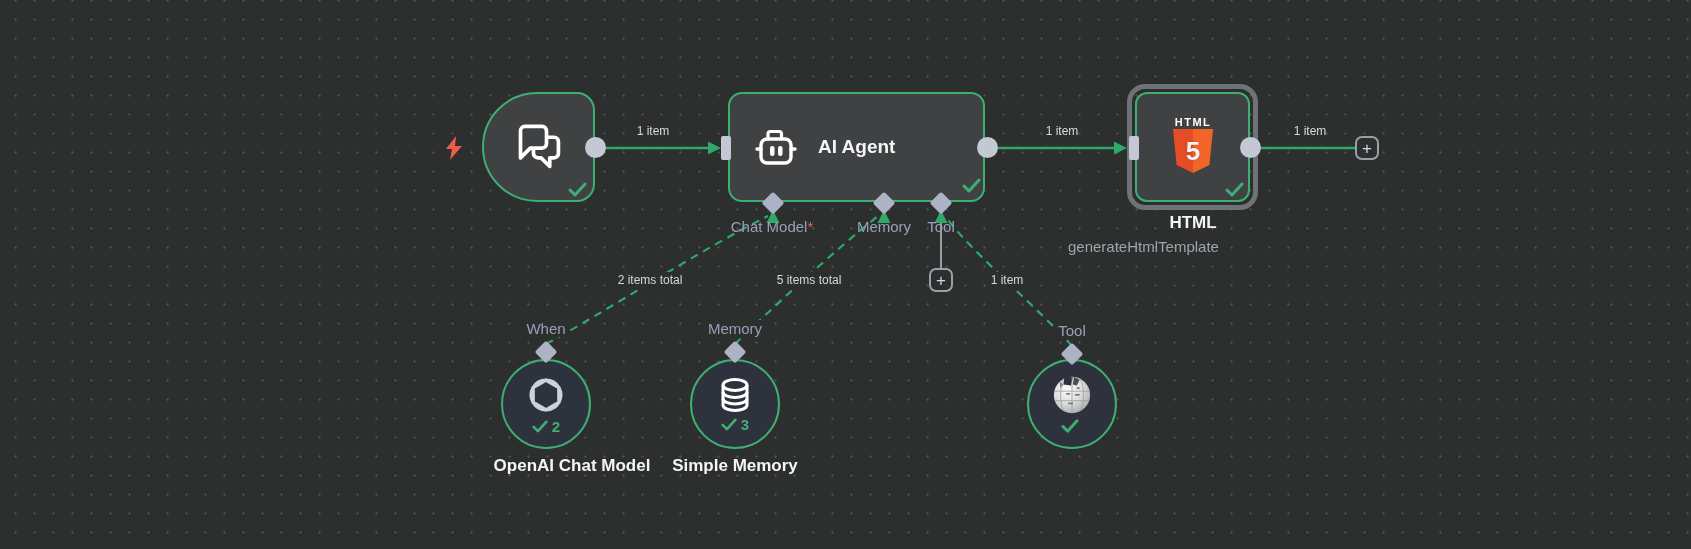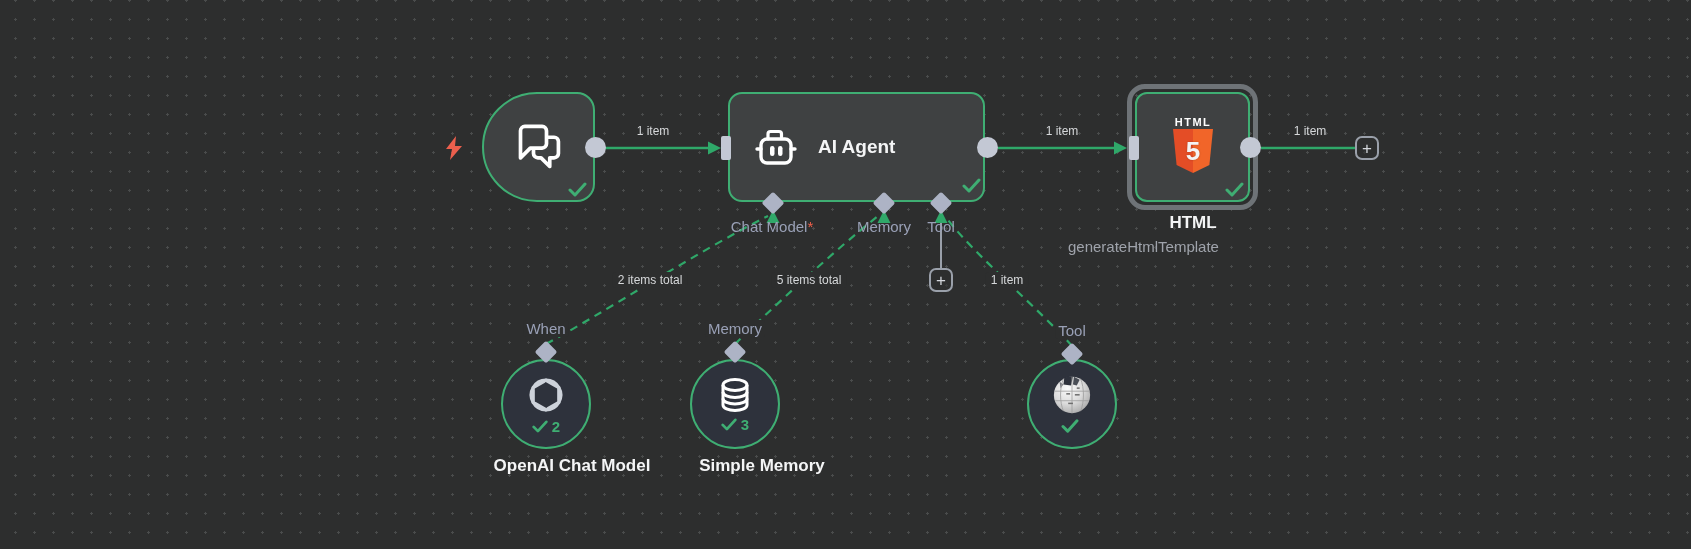--- a/index.html
+++ b/index.html
@@ -192,21 +192,21 @@
         <path d="M8,22.5 A12,5.5 0 0 0 32,22.5" fill="none" stroke="#fff" stroke-width="3"></path>
       </svg>
     </span>
     <span class="run-badge">
       <svg width="16" height="13" viewBox="0 0 19 15">
           <polyline points="2,8 7,13 17,2" fill="none" stroke="#3fae73" stroke-width="3.2" stroke-linecap="round" stroke-linejoin="round"></polyline>
         </svg>
       <span>3</span>
     </span>
   </div>
-  <div class="node-title" style="left:662px;top:455px;width:200px;">Simple Memory</div>
+  <div class="node-title" style="left:635px;top:455px;width:200px;">Simple Memory</div>
 
   <div class="port-label" style="left:1072px;top:322px;"><span>Tool</span></div>
   <div class="diamond" style="left:1064px;top:346px;"></div>
   <div class="circle-node" style="left:1027px;top:359px;">
     <span class="icon-wrap">
       <svg width="42" height="42" viewBox="0 0 44 44">
         <defs>
           <radialGradient id="wg" cx="38%" cy="32%" r="75%">
             <stop offset="0%" stop-color="#fbfbfb"></stop>
               <stop offset="55%" stop-color="#dcdcdc"></stop>

